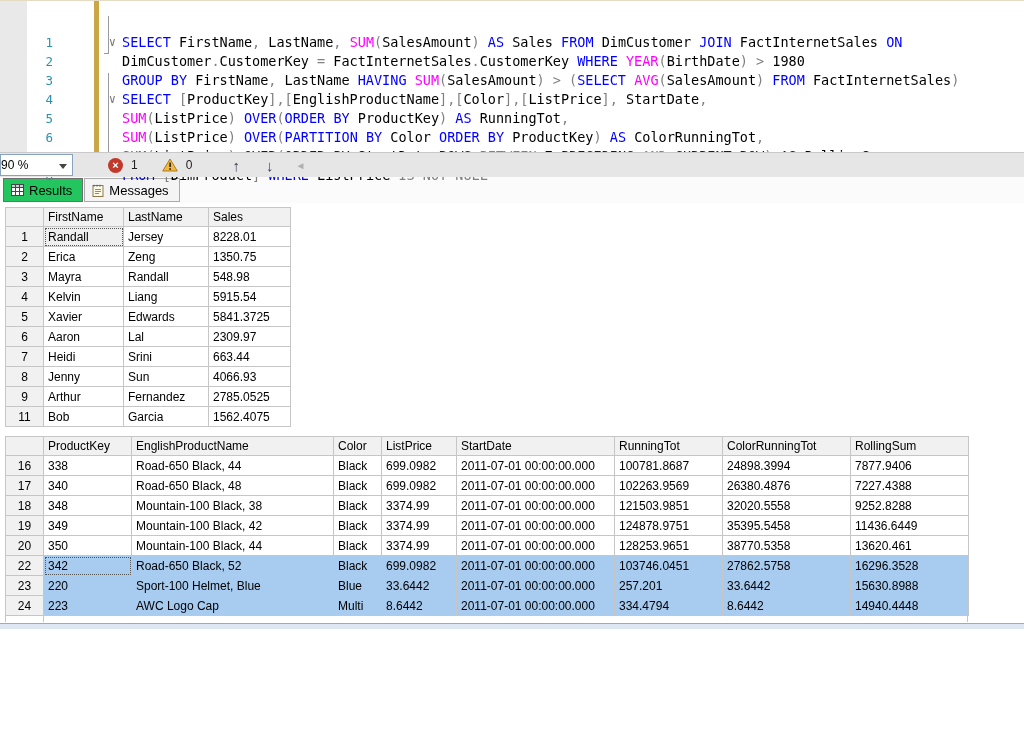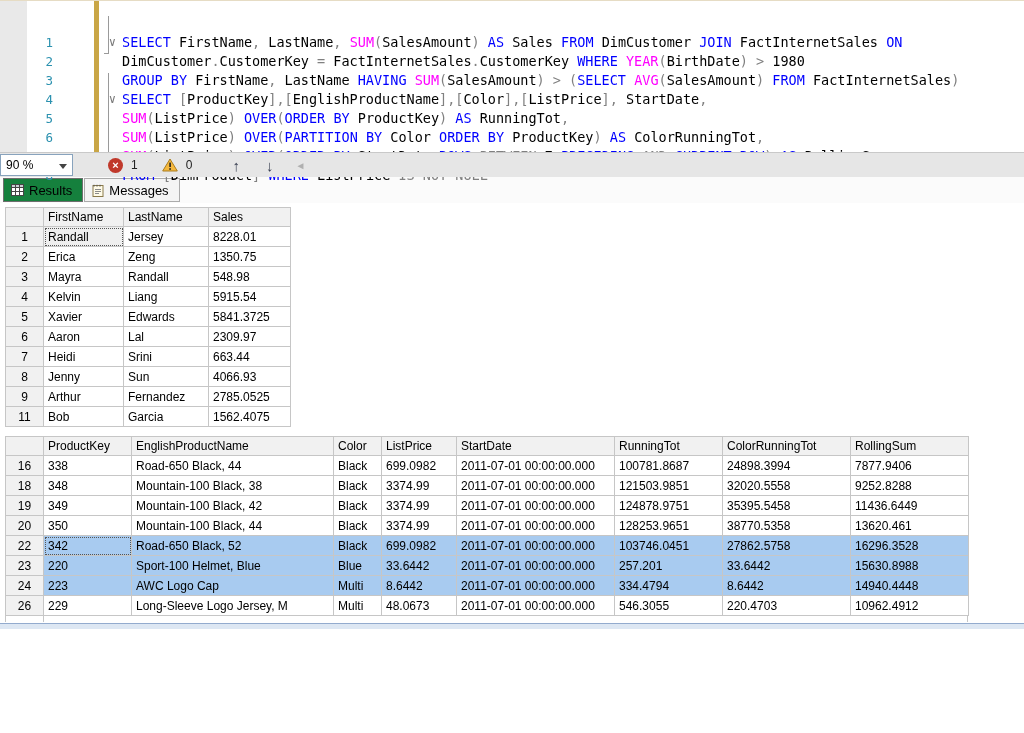--- a/index.html
+++ b/index.html
@@ -20,37 +20,37 @@
   .op  { color:var(--operator); }
   .pl  { color:#000; }
   .num { color:#000; }
   .outline-v { position:absolute; left:108px; width:1px; background:#9a9a9a; }
   .outline-tick { position:absolute; left:104px; width:5px; height:1px; background:#9a9a9a; }
 
   
   .statusbar { position:relative; height:25px; background:#e6e6e6; border-top:1px solid #c9c9c9;
                display:flex; align-items:center; }
   .zoom-select { position:absolute; left:0; top:1px; width:73px; height:22px; background:#fff;
-    border:1px solid #88a3bd; display:flex; align-items:center; font-size:12px; padding-left:5px; }
+    border:1px solid #88a3bd; display:flex; align-items:center; font-size:12px; }
   .dd-arrow { position:absolute; right:5px; top:9px; width:0; height:0;
     border-left:4px solid transparent; border-right:4px solid transparent; border-top:5px solid #444; }
   .sb-icons { display:flex; align-items:center; margin-left:108px; font-size:12px; color:#222; }
   .err-ic { width:15px; height:15px; border-radius:50%; background:var(--error); color:#fff;
     font-size:11px; font-weight:bold; text-align:center; line-height:14px; }
   .warn-ic { margin-left:24px; }
   .cnt { margin-left:8px; }
   .nav-arrow { font-size:15px; color:#3c4254; }
   .up { margin-left:40px; } .down { margin-left:26px; }
   .scroll-left { margin-left:22px; color:#b0b0b0; font-size:10px; }
 
   
   .tabstrip { height:26px; background:#fbfbfb; display:flex; align-items:flex-start; padding-top:1px; }
   .tab { height:24px; display:flex; align-items:center; gap:5px; padding:0 10px 0 7px;
          font-size:13px; color:#000; border:1px solid #ababab; background:#f4f4f4; }
-  .tab.active { background:#15803d; border-color:#6e6e6e; }
+  .tab.active { background:#22c55e; border-color:#6e6e6e; }
   .tab + .tab { margin-left:1px; }
   .tab svg { display:block; }
 
   
   .results-pane { height:530px; background:#fff; }
   .grid { margin-left:5px; }
   .grid table { border-collapse:collapse; table-layout:fixed; font-size:12px; }
   .grid th, .grid td { border:1px solid #c6c6c6; height:20px; padding:0 4px; overflow:hidden;
     white-space:nowrap; font-weight:normal; text-align:left; }
   .grid thead th { background:#f1f1f1; height:19px; }
@@ -235,20 +235,31 @@
             <td>338</td>
             <td>Road-650 Black, 44</td>
             <td>Black</td>
             <td>699.0982</td>
             <td>2011-07-01 00:00:00.000</td>
             <td>100781.8687</td>
             <td>24898.3994</td>
             <td>7877.9406</td>
           </tr>
           <tr>
+            <th>17</th>
+            <td>340</td>
+            <td>Road-650 Black, 48</td>
+            <td>Black</td>
+            <td>699.0982</td>
+            <td>2011-07-01 00:00:00.000</td>
+            <td>102263.9569</td>
+            <td>26380.4876</td>
+            <td>7227.4388</td>
+          </tr>
+          <tr>
             <th>18</th>
             <td>348</td>
             <td>Mountain-100 Black, 38</td>
             <td>Black</td>
             <td>3374.99</td>
             <td>2011-07-01 00:00:00.000</td>
             <td>121503.9851</td>
             <td>32020.5558</td>
             <td>9252.8288</td>
           </tr>
@@ -300,29 +311,18 @@
             <th>24</th>
             <td>223</td>
             <td>AWC Logo Cap</td>
             <td>Multi</td>
             <td>8.6442</td>
             <td>2011-07-01 00:00:00.000</td>
             <td>334.4794</td>
             <td>8.6442</td>
             <td>14940.4448</td>
           </tr>
-          <tr>
-            <th>26</th>
-            <td>229</td>
-            <td>Long-Sleeve Logo Jersey, M</td>
-            <td>Multi</td>
-            <td>48.0673</td>
-            <td>2011-07-01 00:00:00.000</td>
-            <td>546.3055</td>
-            <td>220.4703</td>
-            <td>10962.4912</td>
-          </tr>
         </tbody>
       </table>
     </div>
   <div class="partial-row"></div>
   <div class="bottom-splitter"></div>
 </div>
 
 </body></html>

